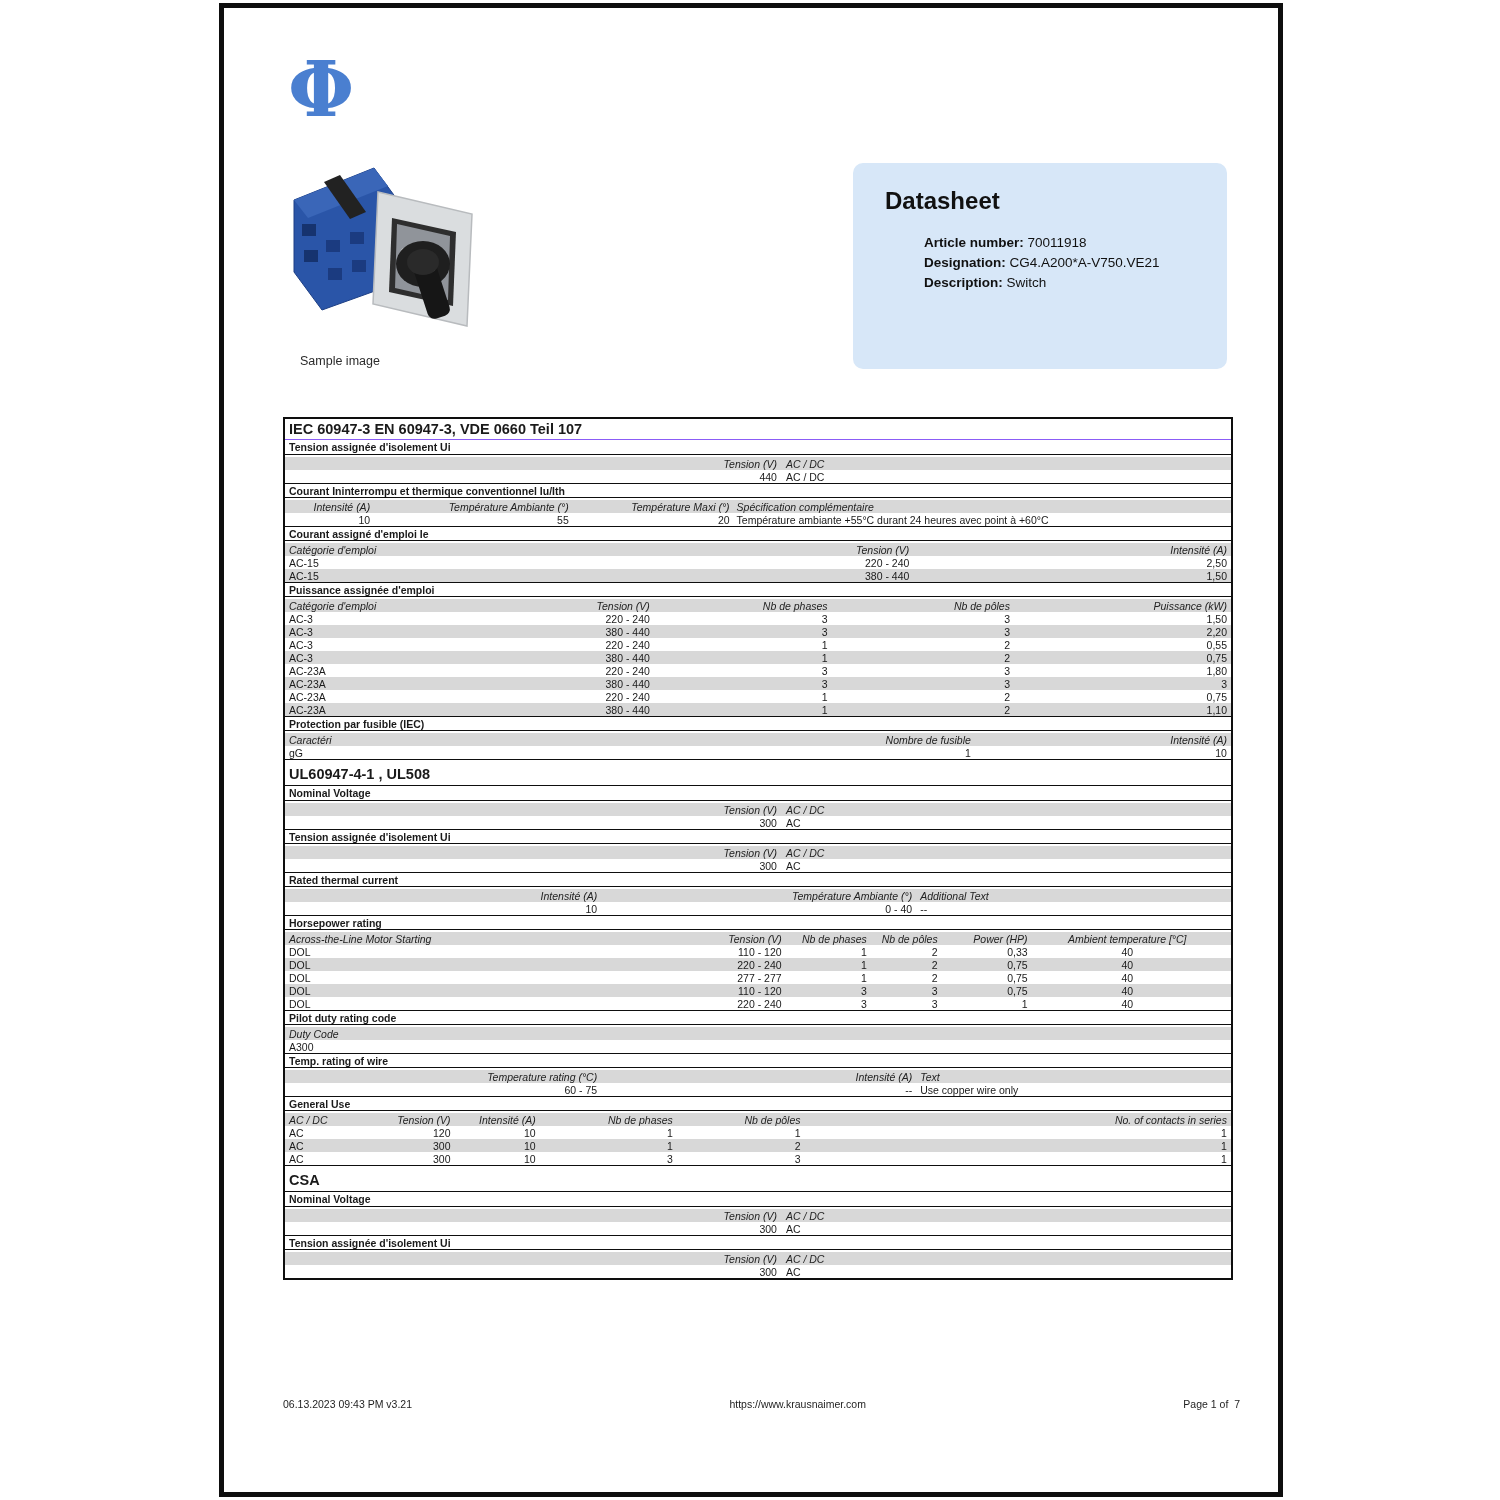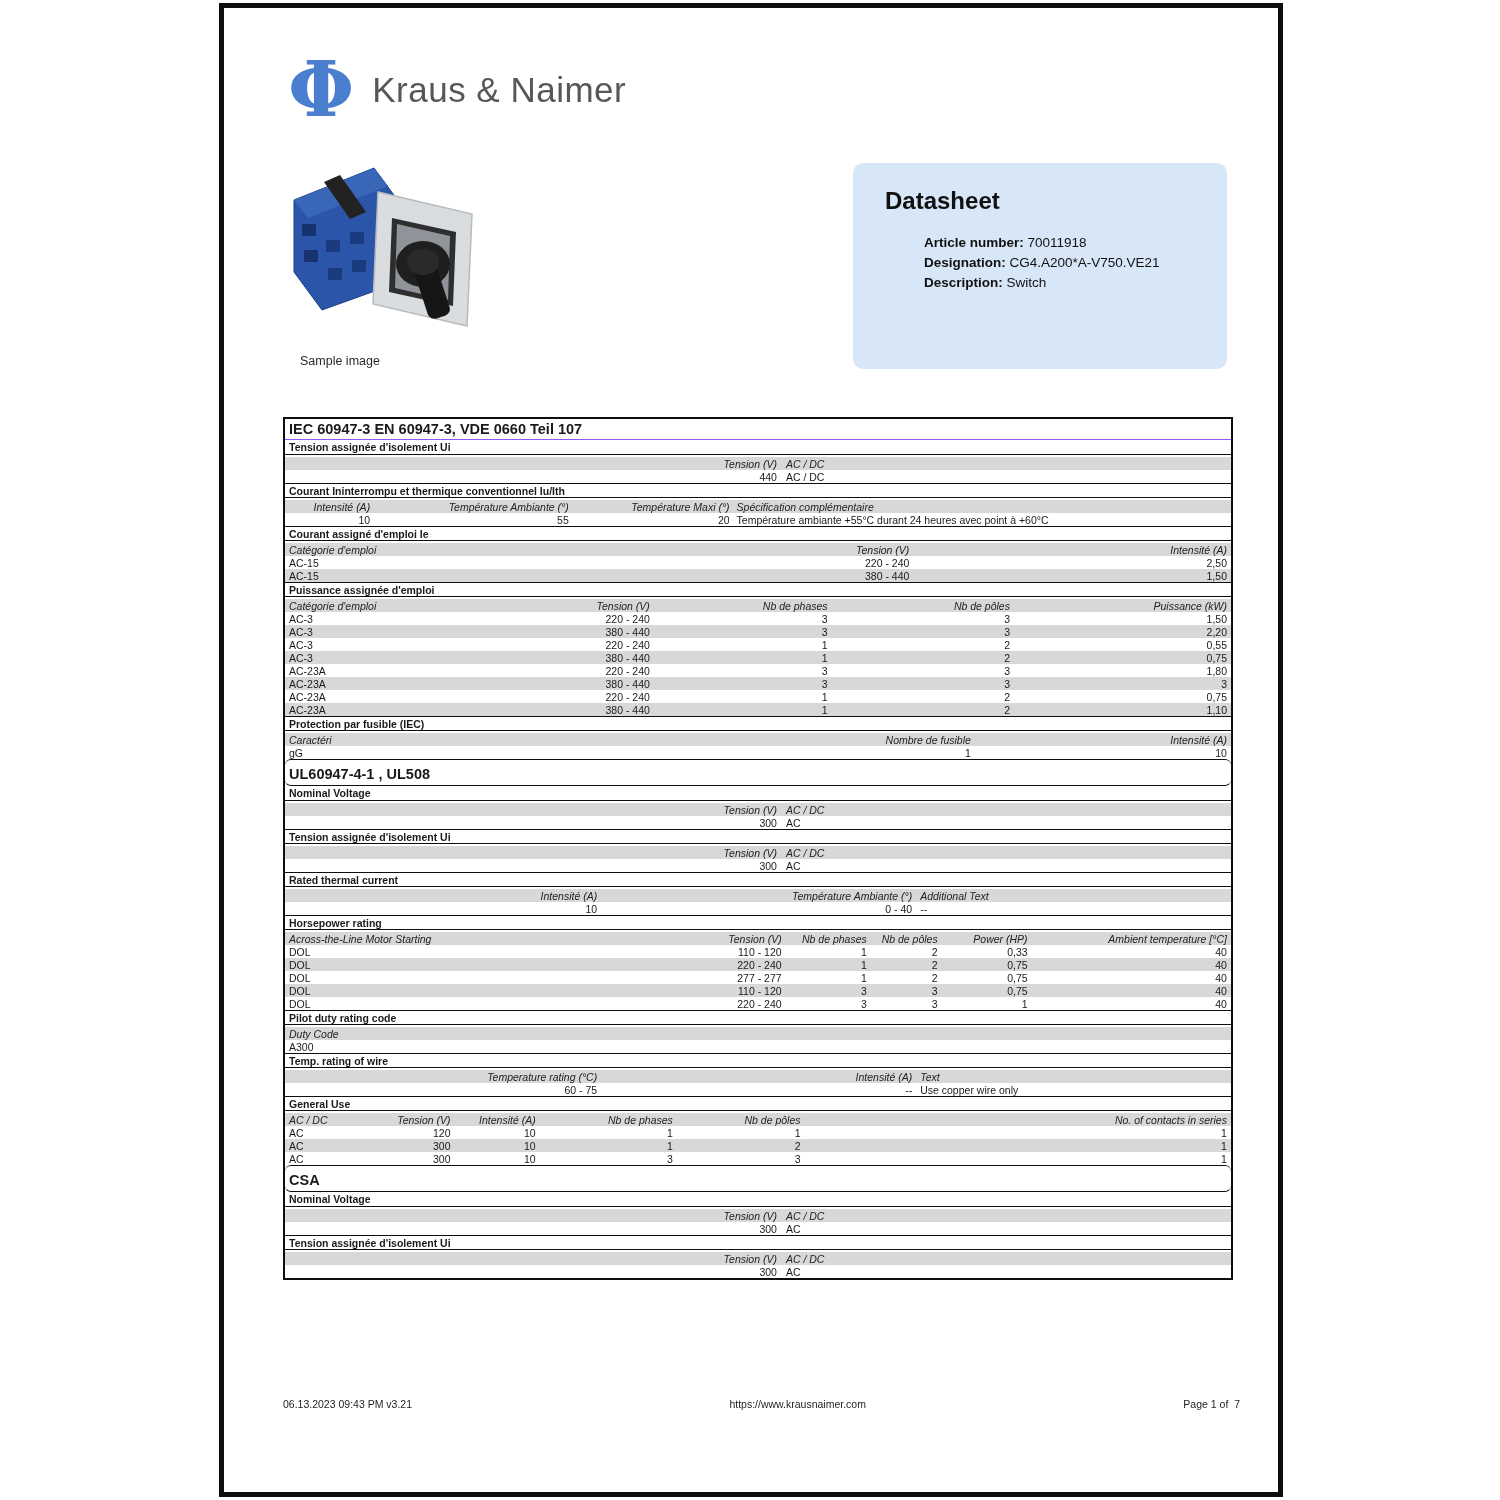--- a/index.html
+++ b/index.html
@@ -26,21 +26,21 @@
   .ds-field b{font-weight:bold;}
 
   
   .spec-table{position:absolute;left:59px;top:409px;width:950px;border:2px solid #0e0e0e;
               box-sizing:border-box;background:#fff;}
   .row{display:flex;align-items:center;box-sizing:border-box;width:100%;}
   .row .cell{box-sizing:border-box;overflow:hidden;white-space:nowrap;font-size:10.5px;line-height:12px;}
   .row.title{height:21px;font-weight:bold;border-bottom:1px solid #8b5cf6;}
   .row.title .cell{font-size:14.5px;line-height:16px;padding-left:4px;width:100%;}
   .row.bigtitle{height:27px;font-weight:bold;border-top:1px solid #0e0e0e;border-bottom:1px solid #0e0e0e;
-                align-items:flex-end;padding-bottom:3px;border-radius:6px;}
+                align-items:flex-end;padding-bottom:3px;}
   .row.bigtitle .cell{font-size:14.5px;line-height:16px;padding-left:4px;width:100%;}
   .row.section{height:15px;font-weight:bold;border-top:1px solid #0e0e0e;border-bottom:1px solid #0e0e0e;}
   .row.title + .row.section, .row.bigtitle + .row.section{border-top:none;}
   .row.section .cell{padding-left:4px;width:100%;}
   .row.head{height:13px;background:#d8d8d8;font-style:italic;margin-top:2px;color:#222;}
   .row.data{height:13px;background:#ffffff;}
   .row.data.shade{background:#d8d8d8;}
   .row .cell:first-child{padding-left:4px;}
   .row .cell:last-child{padding-right:4px;}
 
@@ -63,21 +63,21 @@
   .L-fus3 .cell:nth-child(2){width:36.5%;text-align:right;}
   .L-fus3 .cell:nth-child(3){width:27.5%;text-align:right;}
   .L-rtc3 .cell:nth-child(1){width:33%;text-align:right;}
   .L-rtc3 .cell:nth-child(2){width:33.3%;text-align:right;}
   .L-rtc3 .cell:nth-child(3){width:33.7%;text-align:left;padding-left:8px;}
   .L-hp6 .cell:nth-child(1){width:30%;text-align:left;}
   .L-hp6 .cell:nth-child(2){width:22.5%;text-align:right;}
   .L-hp6 .cell:nth-child(3){width:9%;text-align:right;}
   .L-hp6 .cell:nth-child(4){width:7.5%;text-align:right;}
   .L-hp6 .cell:nth-child(5){width:9.5%;text-align:right;}
-  .L-hp6 .cell:nth-child(6){width:21.5%;text-align:right;}
+  .L-hp6 .cell:nth-child(6){width:21.5%;text-align:center;}
   .L-gen6 .cell:nth-child(1){width:9%;text-align:left;}
   .L-gen6 .cell:nth-child(2){width:8.5%;text-align:right;}
   .L-gen6 .cell:nth-child(3){width:9%;text-align:right;}
   .L-gen6 .cell:nth-child(4){width:14.5%;text-align:right;}
   .L-gen6 .cell:nth-child(5){width:13.5%;text-align:right;}
   .L-gen6 .cell:nth-child(6){width:45.5%;text-align:right;}
   .L-one .cell:nth-child(1){width:100%;text-align:left;}
 
   
   .pfooter{position:absolute;left:59px;top:1390px;width:957px;display:flex;justify-content:space-between;
@@ -85,21 +85,20 @@
   .pfooter span{white-space:pre;}
 </style>
 </head>
 <body>
 
 <div class="canvas">
   <div class="page">
 
     <div class="brand">
       <span class="phi">Φ</span>
-      <span class="brandname">Kraus &amp; Naimer</span>
     </div>
 
     <figure class="product" style="margin:0;">
       <svg width="220" height="196" viewBox="0 0 220 196">
 
         <polygon points="14,46 94,14 122,52 120,128 42,156 14,118" fill="#2a55a8" stroke="#1d3f85" stroke-width="1"></polygon>
         <polygon points="14,46 94,14 108,32 28,64" fill="#3a66b8"></polygon>
         <polygon points="44,28 60,21 86,58 70,65" fill="#222222"></polygon>
         <rect x="22" y="70" width="14" height="12" fill="#16336f"></rect>
         <rect x="24" y="96" width="14" height="12" fill="#16336f"></rect>

